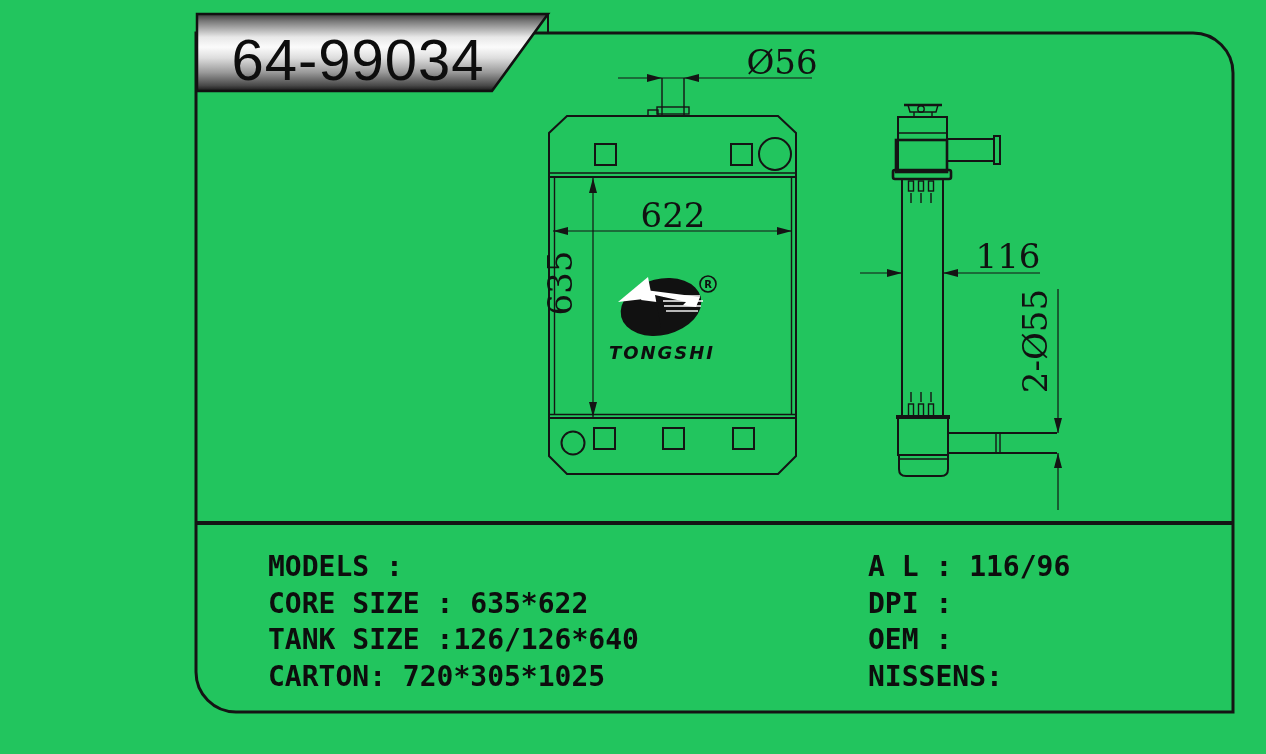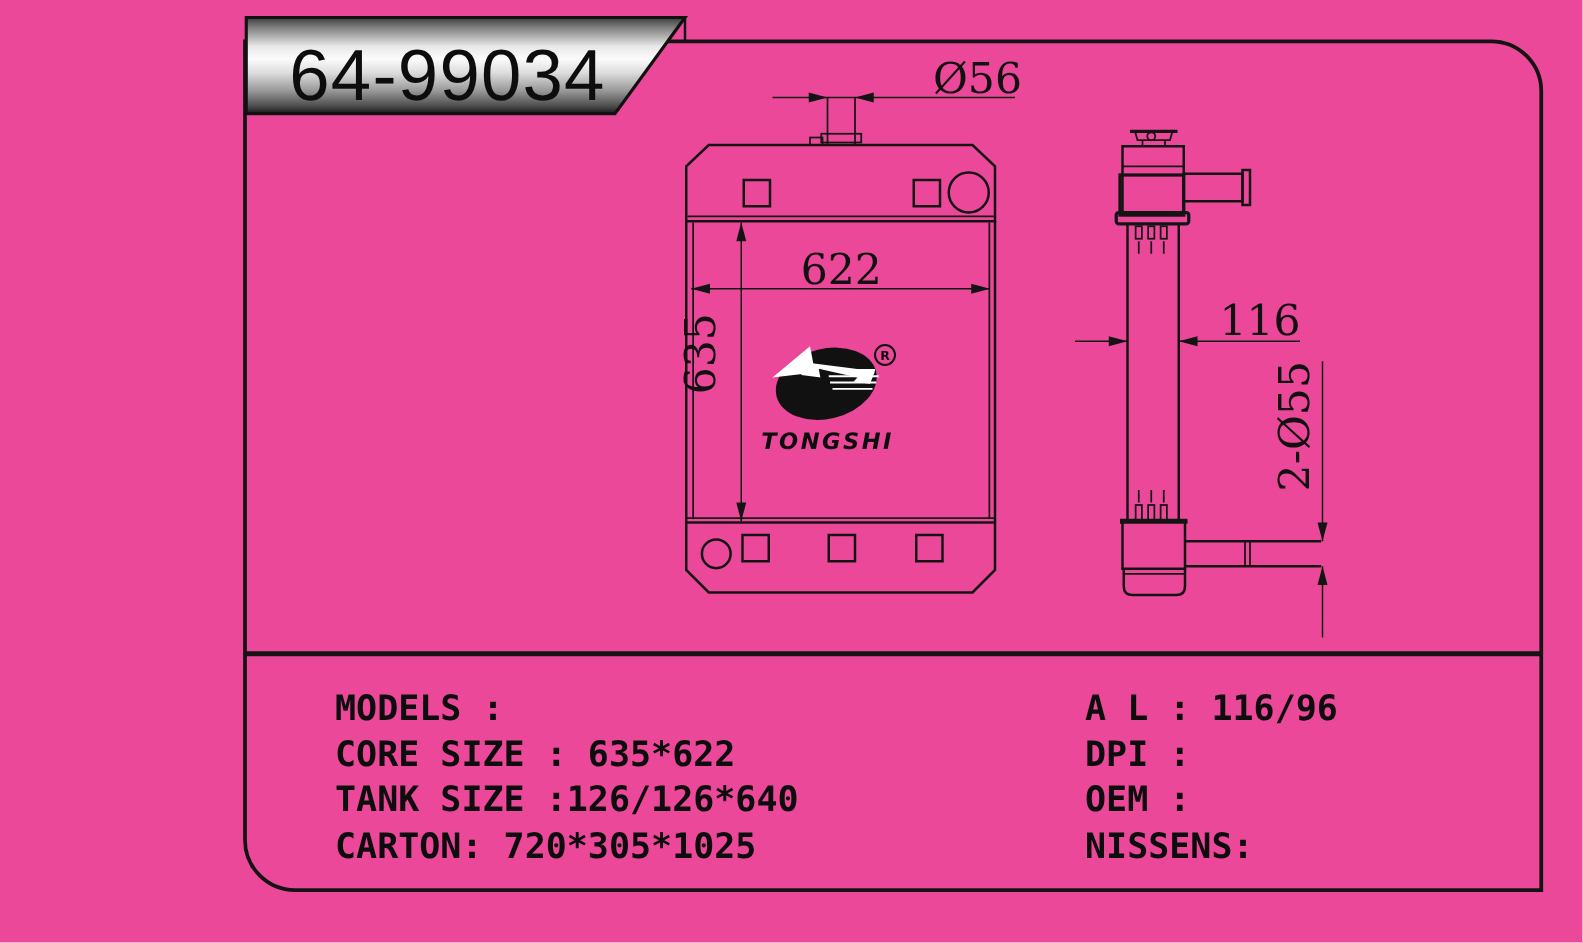--- a/index.html
+++ b/index.html
@@ -1,16 +1,16 @@
 <!DOCTYPE html>
 <html><head>
 <meta charset="utf-8">
 <style>
   html,body{margin:0;padding:0;background:#ffffff;}
-  .page{position:relative;width:1266px;height:754px;background:#ec4899;overflow:hidden;
+  .page{position:relative;width:1266px;height:754px;background:#22c55e;overflow:hidden;
         font-family:"Liberation Sans","DejaVu Sans",sans-serif;}
   svg{position:absolute;top:0;left:0;}
   .ln{stroke:#141414;stroke-width:2;fill:none;}
   .ln-thick{stroke:#141414;stroke-width:2.6;fill:none;}
   .ln-thin{stroke:#141414;stroke-width:1.4;fill:none;}
   .dimln{stroke:#141414;stroke-width:1.2;fill:none;}
   .arr{fill:#141414;stroke:none;}
   .banner-text{font-family:"Liberation Sans","DejaVu Sans",sans-serif;font-size:58px;fill:#0d0d0d;letter-spacing:1px;}
   .dim-text{font-family:"DejaVu Serif","Liberation Serif",serif;font-size:34px;fill:#111;}
   .spec-text{font-family:"DejaVu Sans Mono","Liberation Mono",monospace;font-weight:bold;font-size:28px;fill:#0d0d0d;}

